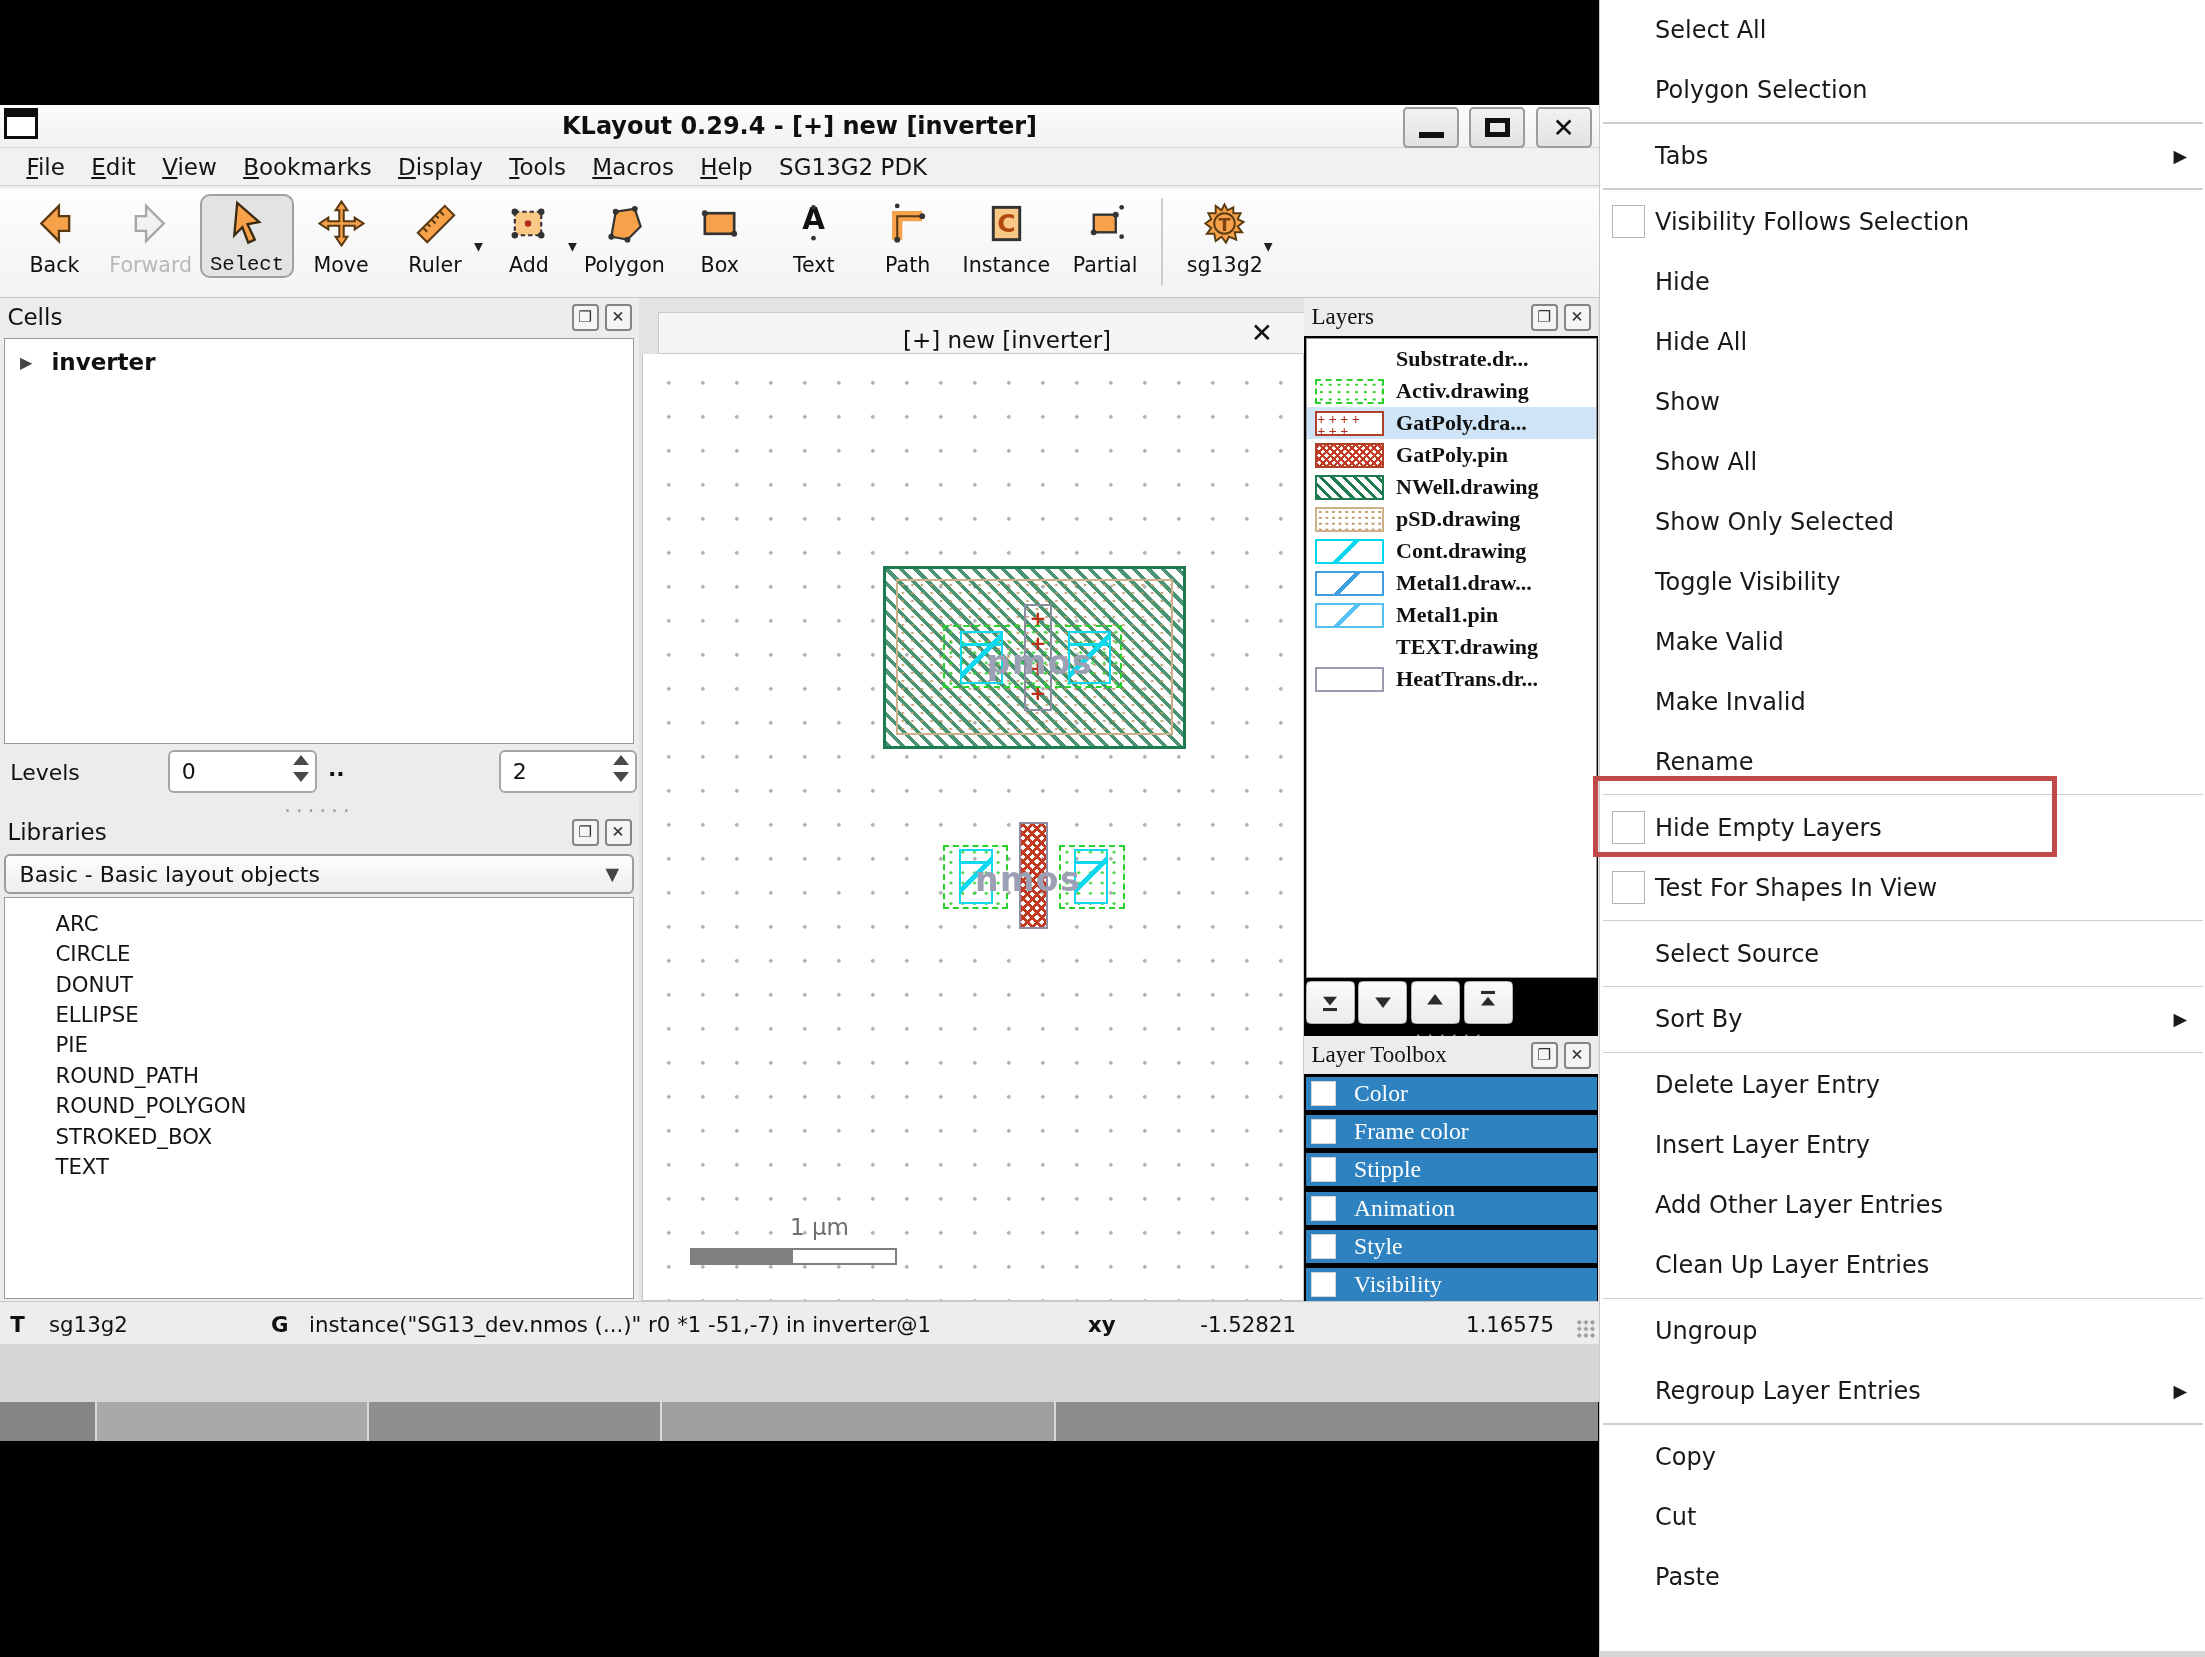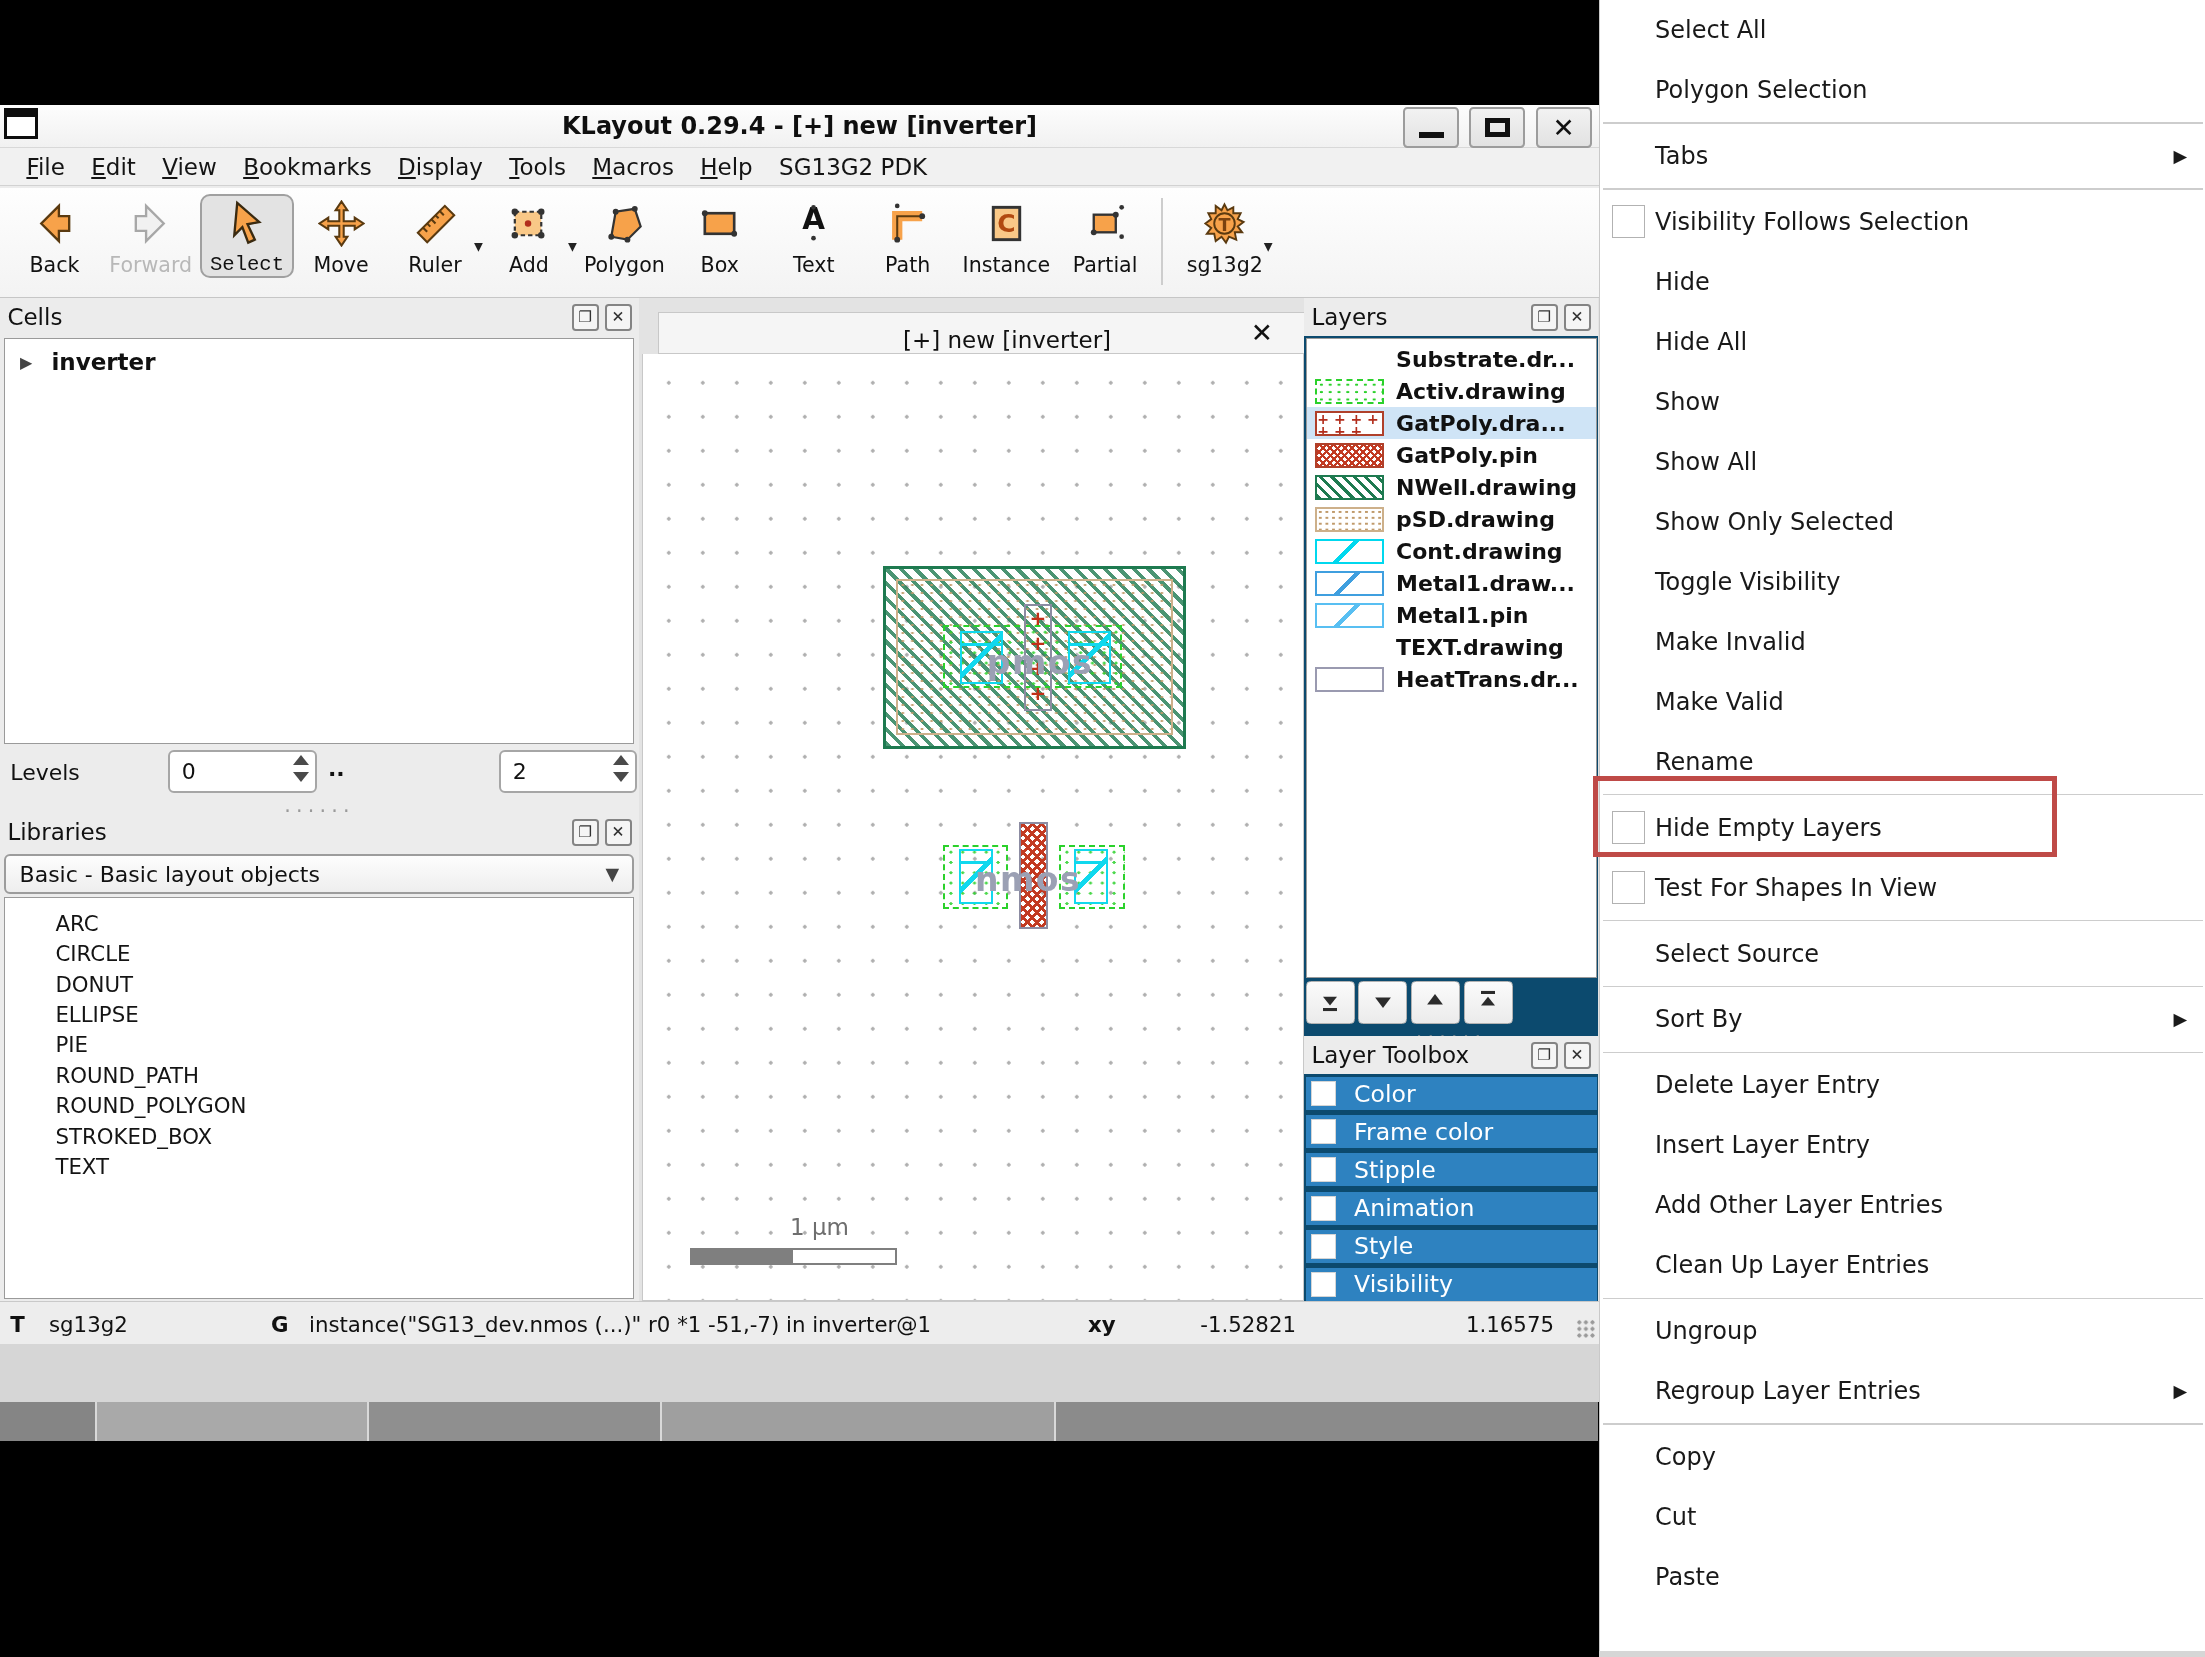--- a/index.html
+++ b/index.html
@@ -106,21 +106,21 @@
   .dev-gate-nmos { position:absolute; border:2.9px solid #8c8ca2;
                    background:repeating-linear-gradient(45deg,#c23a22 0 2.9px,transparent 2.9px 6.6px),
                               repeating-linear-gradient(135deg,#c23a22 0 2.9px,transparent 2.9px 6.6px); }
   .dev-label { position:absolute; font-weight:bold; font-size:33px; color:#9ba0b4; text-align:center; letter-spacing:1.5px; }
 
   #scalebar { position:absolute; left:47px; top:894px; width:207px; height:17px; border:2.2px solid #7f7f7f;
               background:linear-gradient(90deg,#7f7f7f 0 50%, #fff 50%); }
   #scale-label { position:absolute; left:147px; top:860px; font-size:23px; color:#6e6e6e; }
 
   
-  #layers-panel { position:absolute; left:1304px; top:0; width:294px; height:100%; background:#0c4a6e; }
+  #layers-panel { position:absolute; left:1304px; top:0; width:294px; height:100%; background:#000000;font-family:Liberation Serif, serif; }
   #layer-list { position:absolute; left:1.5px; top:40px; width:291px; height:640px; background:#fff;
                 border:1.5px solid #9a9a9a; padding-top:4.4px; overflow:hidden; }
   .layer-row { height:32px; display:flex; align-items:center; padding-left:8.8px; }
   .layer-row.selected { background:#cfe4f6; }
   .swatch { width:69px; height:25px; margin-right:11.8px; flex:none; background-color:#fff; }
   .sw-none { visibility:hidden; }
   .sw-activ { border:2.9px dashed #2bd12b; background-image:radial-gradient(#2bd12b 1.3px, transparent 1.7px); background-size:8.8px 7.4px; }
   .sw-gatpoly-draw { border:2.2px solid #b0402a; color:#b22d1c; overflow:hidden; font-weight:bold; }
   .sw-gatpoly-draw::before { content:"+ + + +\A + + +"; white-space:pre; display:block; font-size:14px; line-height:.8; margin-top:1.5px; }
   .sw-gatpoly-pin { border:2.2px solid #b0402a;
@@ -576,24 +576,24 @@
       <div class="cmenu-item">
         <span class="mlabel">Show All</span>
       </div>
       <div class="cmenu-item">
         <span class="mlabel">Show Only Selected</span>
       </div>
       <div class="cmenu-item">
         <span class="mlabel">Toggle Visibility</span>
       </div>
       <div class="cmenu-item">
+        <span class="mlabel">Make Valid</span>
+      </div>
+      <div class="cmenu-item">
         <span class="mlabel">Make Invalid</span>
-      </div>
-      <div class="cmenu-item">
-        <span class="mlabel">Make Valid</span>
       </div>
       <div class="cmenu-item">
         <span class="mlabel">Rename</span>
       </div>
       <div class="cmenu-sep"></div>
       <div class="cmenu-item">
         <span class="mcheck"></span>
         <span class="mlabel">Hide Empty Layers</span>
       </div>
       <div class="cmenu-item">

